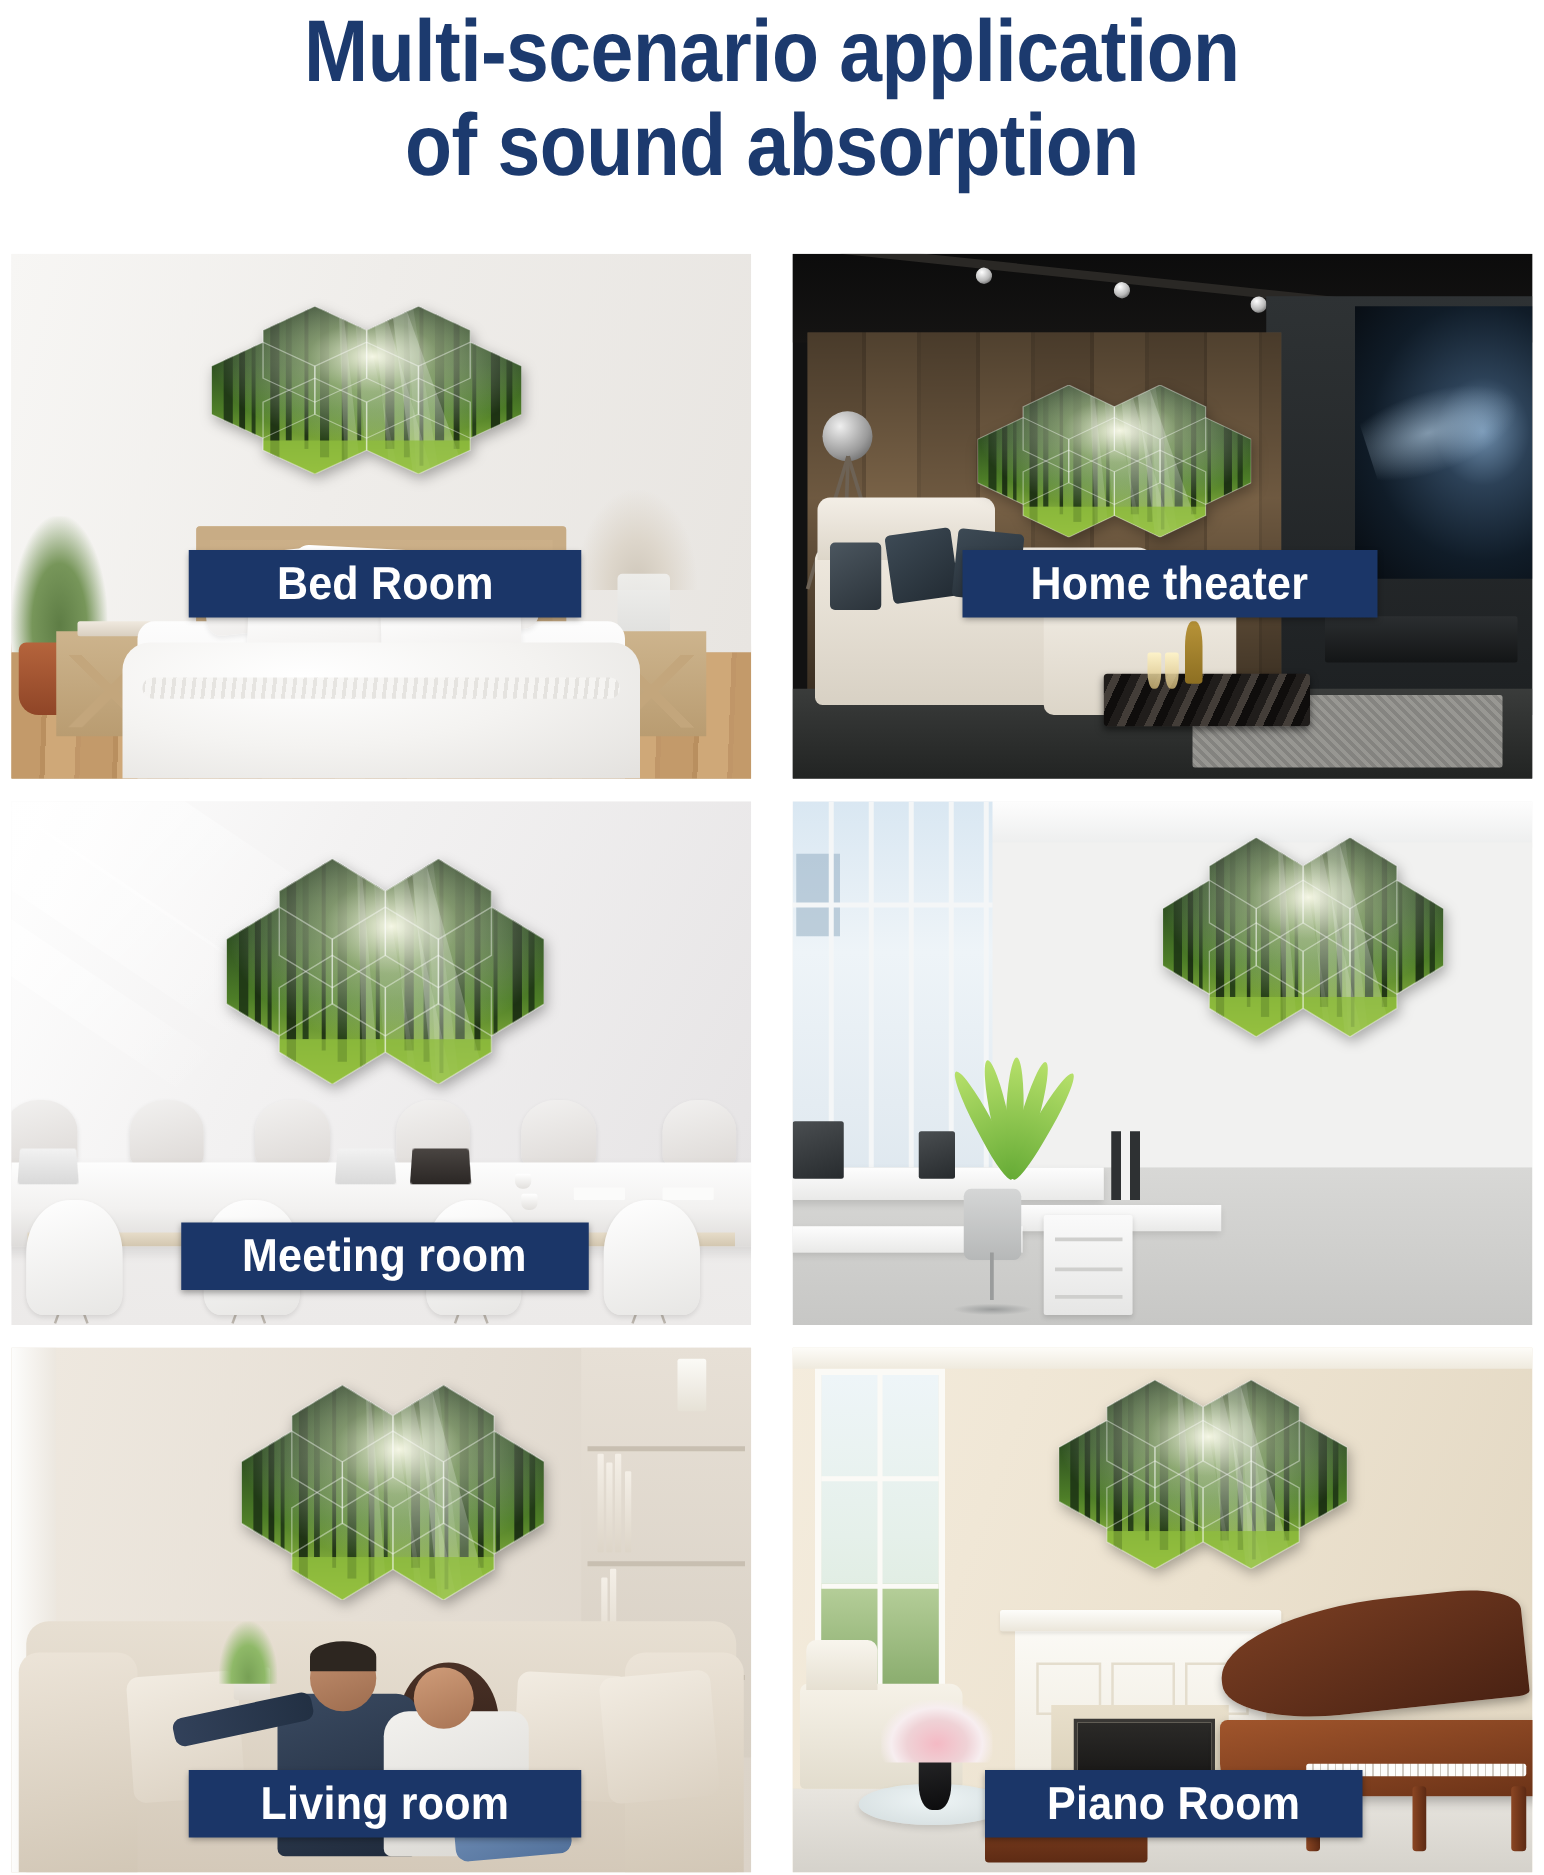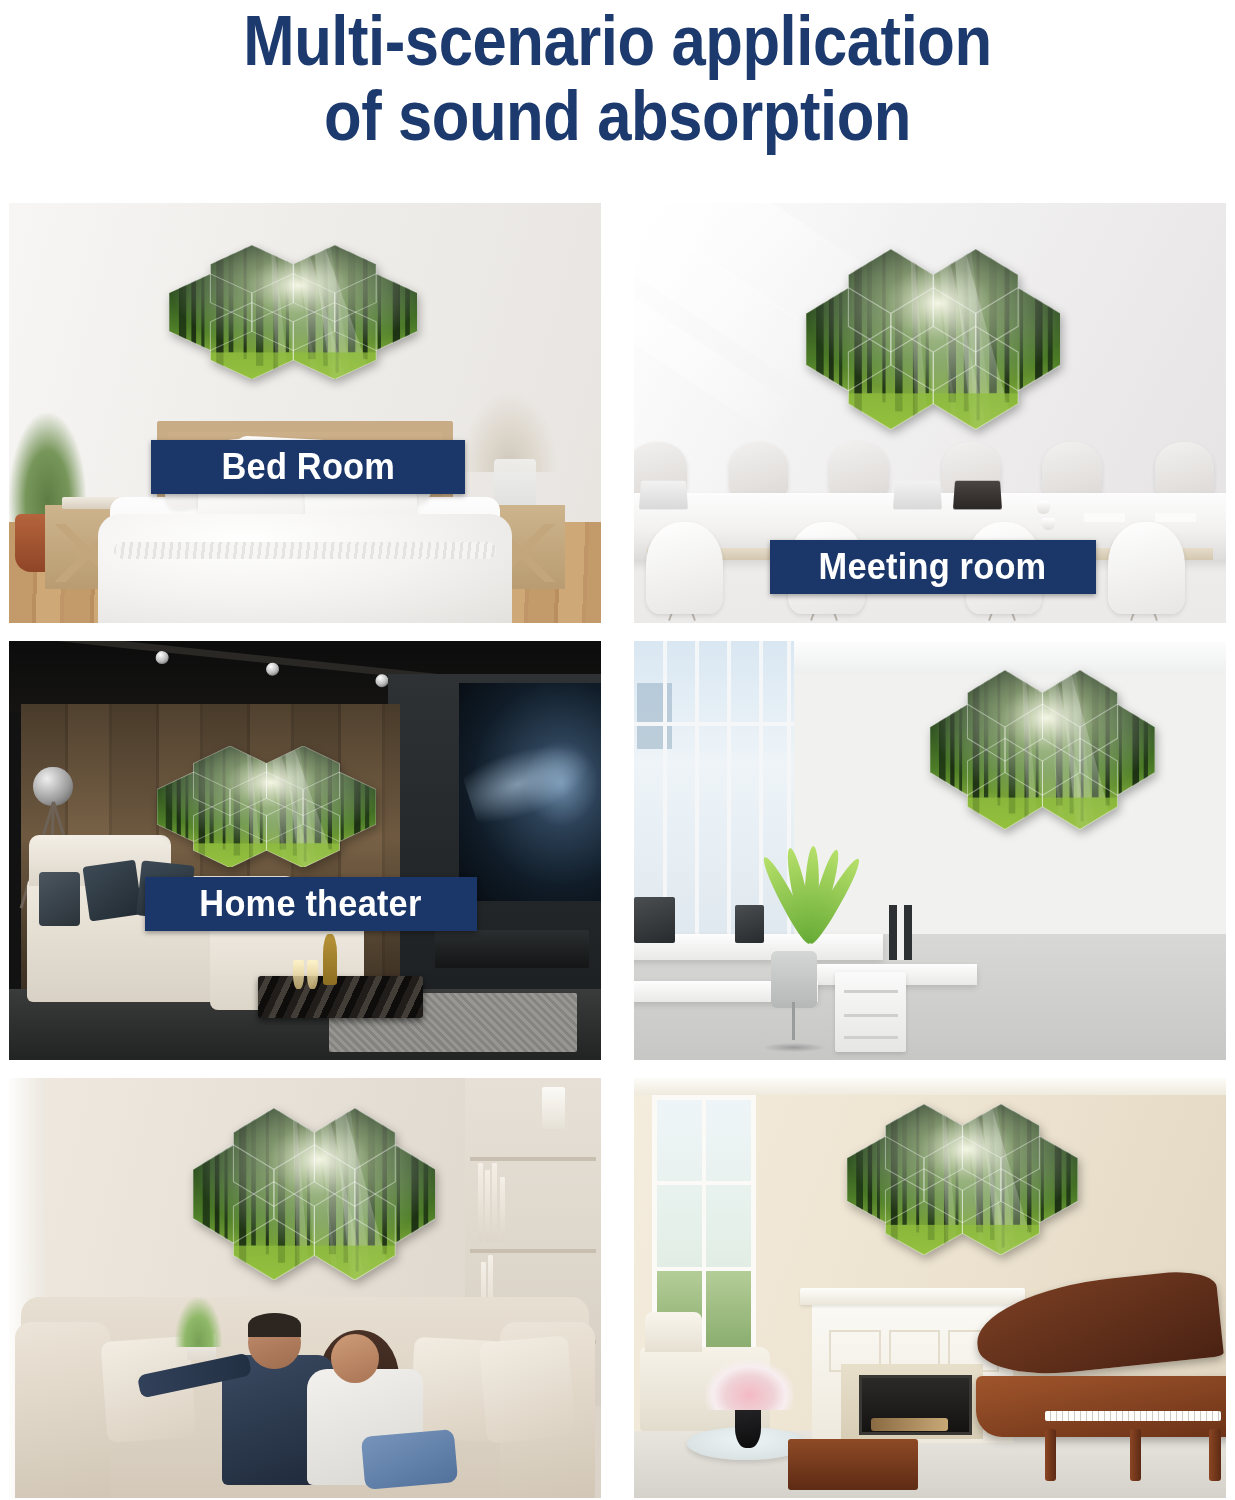--- a/index.html
+++ b/index.html
@@ -387,20 +387,117 @@
               <polygon points="199.19,46.00 239.02,69.00 239.02,115.00 199.19,138.00 159.35,115.00 159.35,69.00" fill="none" stroke="rgba(255,255,255,.40)" stroke-width="1.1"></polygon>
             </svg>
           </div>
       </div>
       <div class="badge" style="left:24%;top:56.4%;width:53%;">
         <span>Bed Room</span>
       </div>
     </div>
 
     <div class="tile">
+      <div class="scene s-theater">
+        <div class="th-ceiling"></div>
+        <div class="th-rail">
+          <div class="spot" style="left:24%;top:6px;"></div>
+          <div class="spot" style="left:48%;top:6px;"></div>
+          <div class="spot" style="left:72%;top:6px;"></div>
+        </div>
+        <div class="th-darkwall"></div>
+        <div class="th-wood"></div>
+        <div class="th-screen"></div>
+        <div class="th-floor"></div>
+        <div class="th-rug"></div>
+        <div class="th-console"></div>
+        <div class="th-lamp">
+          <div class="head"></div>
+          <div class="leg a"></div>
+          <div class="leg b"></div>
+          <div class="leg c"></div>
+        </div>
+        <div class="th-sofa"></div>
+        <div class="th-chaise"></div>
+        <div class="th-cushion-l"></div>
+        <div class="th-cushion c1"></div>
+        <div class="th-cushion c2"></div>
+        <div class="th-table"></div>
+        <div class="th-bottle"></div>
+        <div class="th-glass g1"></div>
+        <div class="th-glass g2"></div>
+
+        <div class="panel" style="left:25%;top:25%;width:37%;height:29%;">
+            <svg viewBox="0 11.5 239.02301144450502 161" preserveAspectRatio="none">
+              <defs>
+                <linearGradient id="forest1-bg" x1="0" y1="0" x2="0" y2="1">
+                  <stop offset="0%" stop-color="#1d3317"></stop>
+                  <stop offset="35%" stop-color="#2f5121"></stop>
+                  <stop offset="62%" stop-color="#4d7d27"></stop>
+                  <stop offset="82%" stop-color="#7ea83a"></stop>
+                  <stop offset="100%" stop-color="#a8c94a"></stop>
+                </linearGradient>
+                <radialGradient id="forest1-glow" cx="52%" cy="30%" r="52%">
+                  <stop offset="0%" stop-color="rgba(255,255,238,.95)"></stop>
+                  <stop offset="40%" stop-color="rgba(235,248,205,.45)"></stop>
+                  <stop offset="100%" stop-color="rgba(255,255,255,0)"></stop>
+                </radialGradient>
+                <clipPath id="forest1-clip">
+                  <polygon points="39.84,46.00 79.67,69.00 79.67,115.00 39.84,138.00 -0.00,115.00 0.00,69.00"></polygon>
+                  <polygon points="79.67,11.50 119.51,34.50 119.51,80.50 79.67,103.50 39.84,80.50 39.84,34.50"></polygon>
+                  <polygon points="79.67,80.50 119.51,103.50 119.51,149.50 79.67,172.50 39.84,149.50 39.84,103.50"></polygon>
+                  <polygon points="119.51,46.00 159.35,69.00 159.35,115.00 119.51,138.00 79.67,115.00 79.67,69.00"></polygon>
+                  <polygon points="159.35,11.50 199.19,34.50 199.19,80.50 159.35,103.50 119.51,80.50 119.51,34.50"></polygon>
+                  <polygon points="159.35,80.50 199.19,103.50 199.19,149.50 159.35,172.50 119.51,149.50 119.51,103.50"></polygon>
+                  <polygon points="199.19,46.00 239.02,69.00 239.02,115.00 199.19,138.00 159.35,115.00 159.35,69.00"></polygon>
+                </clipPath>
+              </defs>
+              <g clip-path="url(#forest1-clip)">
+                <rect x="0" y="11.5" width="239.02301144450502" height="161" fill="url(#forest1-bg)"></rect>
+                <rect x="9.5609204577802" y="11.5" width="7" height="128.8" fill="#1b3114" opacity="0.85"></rect>
+                <rect x="21.51207103000545" y="11.5" width="4.5" height="136.85000000000002" fill="#14240f" opacity="0.85"></rect>
+                <rect x="31.072991487785654" y="11.5" width="3" height="144.9" fill="#1b3114" opacity="0.85"></rect>
+                <rect x="45.414372174455956" y="11.5" width="7" height="152.95000000000002" fill="#14240f" opacity="0.85"></rect>
+                <rect x="57.3655227466812" y="11.5" width="4.5" height="128.8" fill="#1b3114" opacity="0.85"></rect>
+                <rect x="71.7069034333515" y="11.5" width="3" height="136.85000000000002" fill="#14240f" opacity="0.85"></rect>
+                <rect x="83.65805400557674" y="11.5" width="7" height="144.9" fill="#1b3114" opacity="0.85"></rect>
+                <rect x="100.3896648066921" y="11.5" width="4.5" height="152.95000000000002" fill="#14240f" opacity="0.85"></rect>
+                <rect x="112.34081537891736" y="11.5" width="3" height="128.8" fill="#1b3114" opacity="0.85"></rect>
+                <rect x="133.8528864089228" y="11.5" width="7" height="136.85000000000002" fill="#14240f" opacity="0.85"></rect>
+                <rect x="148.19426709559312" y="11.5" width="4.5" height="144.9" fill="#1b3114" opacity="0.85"></rect>
+                <rect x="160.14541766781838" y="11.5" width="3" height="152.95000000000002" fill="#14240f" opacity="0.85"></rect>
+                <rect x="172.0965682400436" y="11.5" width="7" height="128.8" fill="#1b3114" opacity="0.85"></rect>
+                <rect x="186.43794892671391" y="11.5" width="4.5" height="136.85000000000002" fill="#14240f" opacity="0.85"></rect>
+                <rect x="200.7793296133842" y="11.5" width="3" height="144.9" fill="#1b3114" opacity="0.85"></rect>
+                <rect x="215.12071030005453" y="11.5" width="7" height="152.95000000000002" fill="#14240f" opacity="0.85"></rect>
+                <rect x="227.07186087227976" y="11.5" width="4.5" height="128.8" fill="#1b3114" opacity="0.85"></rect>
+                <rect x="0" y="11.5" width="239.02301144450502" height="161" fill="url(#forest1-glow)"></rect>
+                <polygon points="109.95058526447231,11.5 116.2505852644723,11.5 144.1505852644723,172.5 119.85058526447231,172.5" fill="#ffffff" opacity="0.1"></polygon>
+                <polygon points="124.29196595114261,11.5 132.6919659511426,11.5 169.8919659511426,172.5 137.49196595114262,172.5" fill="#ffffff" opacity="0.16"></polygon>
+                <polygon points="138.6333466378129,11.5 149.1333466378129,11.5 195.6333466378129,172.5 155.1333466378129,172.5" fill="#ffffff" opacity="0.22"></polygon>
+                <polygon points="150.58449721003817,11.5 155.13449721003818,11.5 175.28449721003815,172.5 157.73449721003817,172.5" fill="#ffffff" opacity="0.1"></polygon>
+                <polygon points="97.99943469224705,11.5 101.14943469224706,11.5 115.09943469224704,172.5 102.94943469224705,172.5" fill="#ffffff" opacity="0.16"></polygon>
+                <rect x="0" y="140.3" width="239.02301144450502" height="32.2" fill="#8fbd3c" opacity="0.75"></rect>
+              </g>
+              <polygon points="39.84,46.00 79.67,69.00 79.67,115.00 39.84,138.00 -0.00,115.00 0.00,69.00" fill="none" stroke="rgba(255,255,255,.40)" stroke-width="1.1"></polygon>
+              <polygon points="79.67,11.50 119.51,34.50 119.51,80.50 79.67,103.50 39.84,80.50 39.84,34.50" fill="none" stroke="rgba(255,255,255,.40)" stroke-width="1.1"></polygon>
+              <polygon points="79.67,80.50 119.51,103.50 119.51,149.50 79.67,172.50 39.84,149.50 39.84,103.50" fill="none" stroke="rgba(255,255,255,.40)" stroke-width="1.1"></polygon>
+              <polygon points="119.51,46.00 159.35,69.00 159.35,115.00 119.51,138.00 79.67,115.00 79.67,69.00" fill="none" stroke="rgba(255,255,255,.40)" stroke-width="1.1"></polygon>
+              <polygon points="159.35,11.50 199.19,34.50 199.19,80.50 159.35,103.50 119.51,80.50 119.51,34.50" fill="none" stroke="rgba(255,255,255,.40)" stroke-width="1.1"></polygon>
+              <polygon points="159.35,80.50 199.19,103.50 199.19,149.50 159.35,172.50 119.51,149.50 119.51,103.50" fill="none" stroke="rgba(255,255,255,.40)" stroke-width="1.1"></polygon>
+              <polygon points="199.19,46.00 239.02,69.00 239.02,115.00 199.19,138.00 159.35,115.00 159.35,69.00" fill="none" stroke="rgba(255,255,255,.40)" stroke-width="1.1"></polygon>
+            </svg>
+          </div>
+      </div>
+      <div class="badge" style="left:23%;top:56.4%;width:56%;">
+        <span>Home theater</span>
+      </div>
+    </div>
+
+    <div class="tile">
       <div class="scene s-meet">
         <div class="mt-wall"></div>
         <div class="mt-ray mt-r1"></div>
         <div class="mt-ray mt-r2"></div>
         <div class="mt-ray mt-r3"></div>
 
         <div class="panel" style="left:29%;top:11%;width:43%;height:43%;">
             <svg viewBox="0 11.5 239.02301144450502 161" preserveAspectRatio="none">
               <defs>
                 <linearGradient id="forest2-bg" x1="0" y1="0" x2="0" y2="1">
@@ -493,117 +590,20 @@
         <div class="mt-leg" style="left:62%;transform:rotate(-20deg);"></div>
         <div class="mt-leg" style="left:86%;transform:rotate(20deg);"></div>
         <div class="mt-leg" style="left:86%;transform:rotate(-20deg);"></div>
       </div>
       <div class="badge" style="left:23%;top:80.4%;width:55%;">
         <span>Meeting room</span>
       </div>
     </div>
 
     <div class="tile">
-      <div class="scene s-theater">
-        <div class="th-ceiling"></div>
-        <div class="th-rail">
-          <div class="spot" style="left:24%;top:6px;"></div>
-          <div class="spot" style="left:48%;top:6px;"></div>
-          <div class="spot" style="left:72%;top:6px;"></div>
-        </div>
-        <div class="th-darkwall"></div>
-        <div class="th-wood"></div>
-        <div class="th-screen"></div>
-        <div class="th-floor"></div>
-        <div class="th-rug"></div>
-        <div class="th-console"></div>
-        <div class="th-lamp">
-          <div class="head"></div>
-          <div class="leg a"></div>
-          <div class="leg b"></div>
-          <div class="leg c"></div>
-        </div>
-        <div class="th-sofa"></div>
-        <div class="th-chaise"></div>
-        <div class="th-cushion-l"></div>
-        <div class="th-cushion c1"></div>
-        <div class="th-cushion c2"></div>
-        <div class="th-table"></div>
-        <div class="th-bottle"></div>
-        <div class="th-glass g1"></div>
-        <div class="th-glass g2"></div>
-
-        <div class="panel" style="left:25%;top:25%;width:37%;height:29%;">
-            <svg viewBox="0 11.5 239.02301144450502 161" preserveAspectRatio="none">
-              <defs>
-                <linearGradient id="forest1-bg" x1="0" y1="0" x2="0" y2="1">
-                  <stop offset="0%" stop-color="#1d3317"></stop>
-                  <stop offset="35%" stop-color="#2f5121"></stop>
-                  <stop offset="62%" stop-color="#4d7d27"></stop>
-                  <stop offset="82%" stop-color="#7ea83a"></stop>
-                  <stop offset="100%" stop-color="#a8c94a"></stop>
-                </linearGradient>
-                <radialGradient id="forest1-glow" cx="52%" cy="30%" r="52%">
-                  <stop offset="0%" stop-color="rgba(255,255,238,.95)"></stop>
-                  <stop offset="40%" stop-color="rgba(235,248,205,.45)"></stop>
-                  <stop offset="100%" stop-color="rgba(255,255,255,0)"></stop>
-                </radialGradient>
-                <clipPath id="forest1-clip">
-                  <polygon points="39.84,46.00 79.67,69.00 79.67,115.00 39.84,138.00 -0.00,115.00 0.00,69.00"></polygon>
-                  <polygon points="79.67,11.50 119.51,34.50 119.51,80.50 79.67,103.50 39.84,80.50 39.84,34.50"></polygon>
-                  <polygon points="79.67,80.50 119.51,103.50 119.51,149.50 79.67,172.50 39.84,149.50 39.84,103.50"></polygon>
-                  <polygon points="119.51,46.00 159.35,69.00 159.35,115.00 119.51,138.00 79.67,115.00 79.67,69.00"></polygon>
-                  <polygon points="159.35,11.50 199.19,34.50 199.19,80.50 159.35,103.50 119.51,80.50 119.51,34.50"></polygon>
-                  <polygon points="159.35,80.50 199.19,103.50 199.19,149.50 159.35,172.50 119.51,149.50 119.51,103.50"></polygon>
-                  <polygon points="199.19,46.00 239.02,69.00 239.02,115.00 199.19,138.00 159.35,115.00 159.35,69.00"></polygon>
-                </clipPath>
-              </defs>
-              <g clip-path="url(#forest1-clip)">
-                <rect x="0" y="11.5" width="239.02301144450502" height="161" fill="url(#forest1-bg)"></rect>
-                <rect x="9.5609204577802" y="11.5" width="7" height="128.8" fill="#1b3114" opacity="0.85"></rect>
-                <rect x="21.51207103000545" y="11.5" width="4.5" height="136.85000000000002" fill="#14240f" opacity="0.85"></rect>
-                <rect x="31.072991487785654" y="11.5" width="3" height="144.9" fill="#1b3114" opacity="0.85"></rect>
-                <rect x="45.414372174455956" y="11.5" width="7" height="152.95000000000002" fill="#14240f" opacity="0.85"></rect>
-                <rect x="57.3655227466812" y="11.5" width="4.5" height="128.8" fill="#1b3114" opacity="0.85"></rect>
-                <rect x="71.7069034333515" y="11.5" width="3" height="136.85000000000002" fill="#14240f" opacity="0.85"></rect>
-                <rect x="83.65805400557674" y="11.5" width="7" height="144.9" fill="#1b3114" opacity="0.85"></rect>
-                <rect x="100.3896648066921" y="11.5" width="4.5" height="152.95000000000002" fill="#14240f" opacity="0.85"></rect>
-                <rect x="112.34081537891736" y="11.5" width="3" height="128.8" fill="#1b3114" opacity="0.85"></rect>
-                <rect x="133.8528864089228" y="11.5" width="7" height="136.85000000000002" fill="#14240f" opacity="0.85"></rect>
-                <rect x="148.19426709559312" y="11.5" width="4.5" height="144.9" fill="#1b3114" opacity="0.85"></rect>
-                <rect x="160.14541766781838" y="11.5" width="3" height="152.95000000000002" fill="#14240f" opacity="0.85"></rect>
-                <rect x="172.0965682400436" y="11.5" width="7" height="128.8" fill="#1b3114" opacity="0.85"></rect>
-                <rect x="186.43794892671391" y="11.5" width="4.5" height="136.85000000000002" fill="#14240f" opacity="0.85"></rect>
-                <rect x="200.7793296133842" y="11.5" width="3" height="144.9" fill="#1b3114" opacity="0.85"></rect>
-                <rect x="215.12071030005453" y="11.5" width="7" height="152.95000000000002" fill="#14240f" opacity="0.85"></rect>
-                <rect x="227.07186087227976" y="11.5" width="4.5" height="128.8" fill="#1b3114" opacity="0.85"></rect>
-                <rect x="0" y="11.5" width="239.02301144450502" height="161" fill="url(#forest1-glow)"></rect>
-                <polygon points="109.95058526447231,11.5 116.2505852644723,11.5 144.1505852644723,172.5 119.85058526447231,172.5" fill="#ffffff" opacity="0.1"></polygon>
-                <polygon points="124.29196595114261,11.5 132.6919659511426,11.5 169.8919659511426,172.5 137.49196595114262,172.5" fill="#ffffff" opacity="0.16"></polygon>
-                <polygon points="138.6333466378129,11.5 149.1333466378129,11.5 195.6333466378129,172.5 155.1333466378129,172.5" fill="#ffffff" opacity="0.22"></polygon>
-                <polygon points="150.58449721003817,11.5 155.13449721003818,11.5 175.28449721003815,172.5 157.73449721003817,172.5" fill="#ffffff" opacity="0.1"></polygon>
-                <polygon points="97.99943469224705,11.5 101.14943469224706,11.5 115.09943469224704,172.5 102.94943469224705,172.5" fill="#ffffff" opacity="0.16"></polygon>
-                <rect x="0" y="140.3" width="239.02301144450502" height="32.2" fill="#8fbd3c" opacity="0.75"></rect>
-              </g>
-              <polygon points="39.84,46.00 79.67,69.00 79.67,115.00 39.84,138.00 -0.00,115.00 0.00,69.00" fill="none" stroke="rgba(255,255,255,.40)" stroke-width="1.1"></polygon>
-              <polygon points="79.67,11.50 119.51,34.50 119.51,80.50 79.67,103.50 39.84,80.50 39.84,34.50" fill="none" stroke="rgba(255,255,255,.40)" stroke-width="1.1"></polygon>
-              <polygon points="79.67,80.50 119.51,103.50 119.51,149.50 79.67,172.50 39.84,149.50 39.84,103.50" fill="none" stroke="rgba(255,255,255,.40)" stroke-width="1.1"></polygon>
-              <polygon points="119.51,46.00 159.35,69.00 159.35,115.00 119.51,138.00 79.67,115.00 79.67,69.00" fill="none" stroke="rgba(255,255,255,.40)" stroke-width="1.1"></polygon>
-              <polygon points="159.35,11.50 199.19,34.50 199.19,80.50 159.35,103.50 119.51,80.50 119.51,34.50" fill="none" stroke="rgba(255,255,255,.40)" stroke-width="1.1"></polygon>
-              <polygon points="159.35,80.50 199.19,103.50 199.19,149.50 159.35,172.50 119.51,149.50 119.51,103.50" fill="none" stroke="rgba(255,255,255,.40)" stroke-width="1.1"></polygon>
-              <polygon points="199.19,46.00 239.02,69.00 239.02,115.00 199.19,138.00 159.35,115.00 159.35,69.00" fill="none" stroke="rgba(255,255,255,.40)" stroke-width="1.1"></polygon>
-            </svg>
-          </div>
-      </div>
-      <div class="badge" style="left:23%;top:56.4%;width:56%;">
-        <span>Home theater</span>
-      </div>
-    </div>
-
-    <div class="tile">
       <div class="scene s-office">
         <div class="of-ceiling"></div>
         <div class="of-wallbg"></div>
         <div class="of-slats"></div>
         <div class="of-win">
           <div class="of-bld"></div>
           <div class="of-mullion" style="left:18%;"></div>
           <div class="of-mullion" style="left:38%;"></div>
           <div class="of-mullion" style="left:58%;"></div>
           <div class="of-mullion" style="left:78%;"></div>
@@ -791,20 +791,23 @@
           <div class="lv-wom-hair"></div>
           <div class="lv-man-body"></div>
           <div class="lv-man-arm"></div>
           <div class="lv-man-head"></div>
           <div class="lv-man-hair"></div>
           <div class="lv-wom-body"></div>
           <div class="lv-wom-head"></div>
           <div class="lv-jeans"></div>
         </div>
       </div>
+      <div class="badge" style="left:24%;top:80.4%;width:53%;">
+        <span>Living room</span>
+      </div>
     </div>
 
     <div class="tile">
       <div class="scene s-piano">
         <div class="pn-wall"></div>
         <div class="pn-crown"></div>
         <div class="pn-floor"></div>
         <div class="pn-window">
           <div class="pn-green"></div>
           <div class="pn-win-m" style="left:48%;"></div>
@@ -891,16 +894,19 @@
         <div class="pn-piano">
           <div class="pn-lid"></div>
           <div class="pn-body"></div>
           <div class="pn-keys"></div>
           <div class="pn-leg pn-l1"></div>
           <div class="pn-leg pn-l2"></div>
           <div class="pn-leg pn-l3"></div>
         </div>
         <div class="pn-bench"></div>
       </div>
+      <div class="badge" style="left:26%;top:80.4%;width:51%;">
+        <span>Piano Room</span>
+      </div>
     </div>
 
   </div>
 </div>
 
 </body></html>

